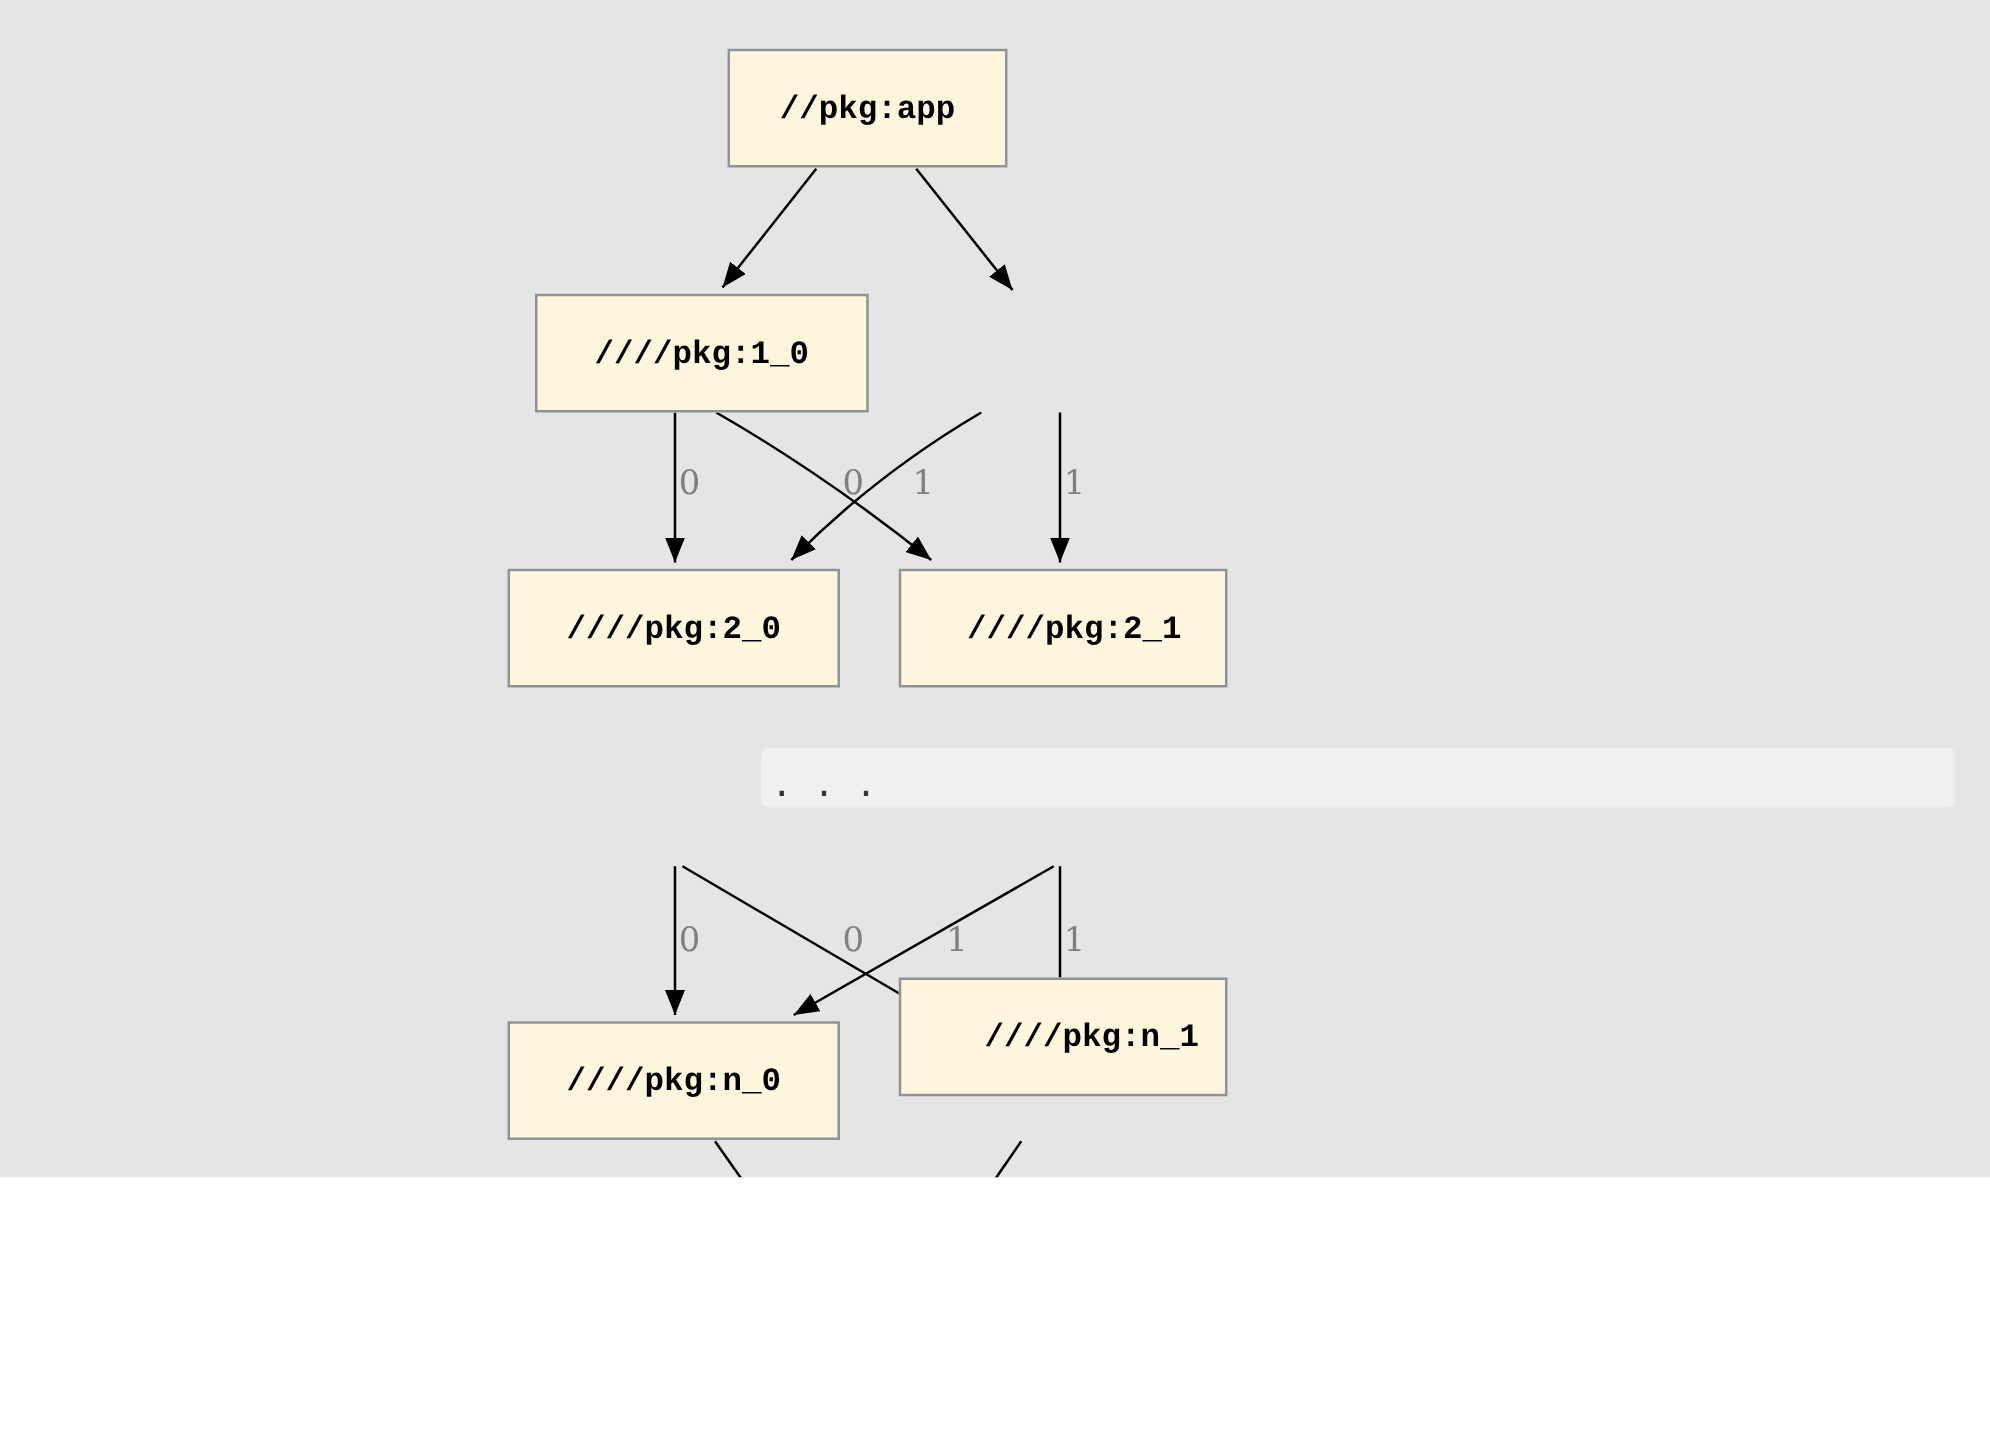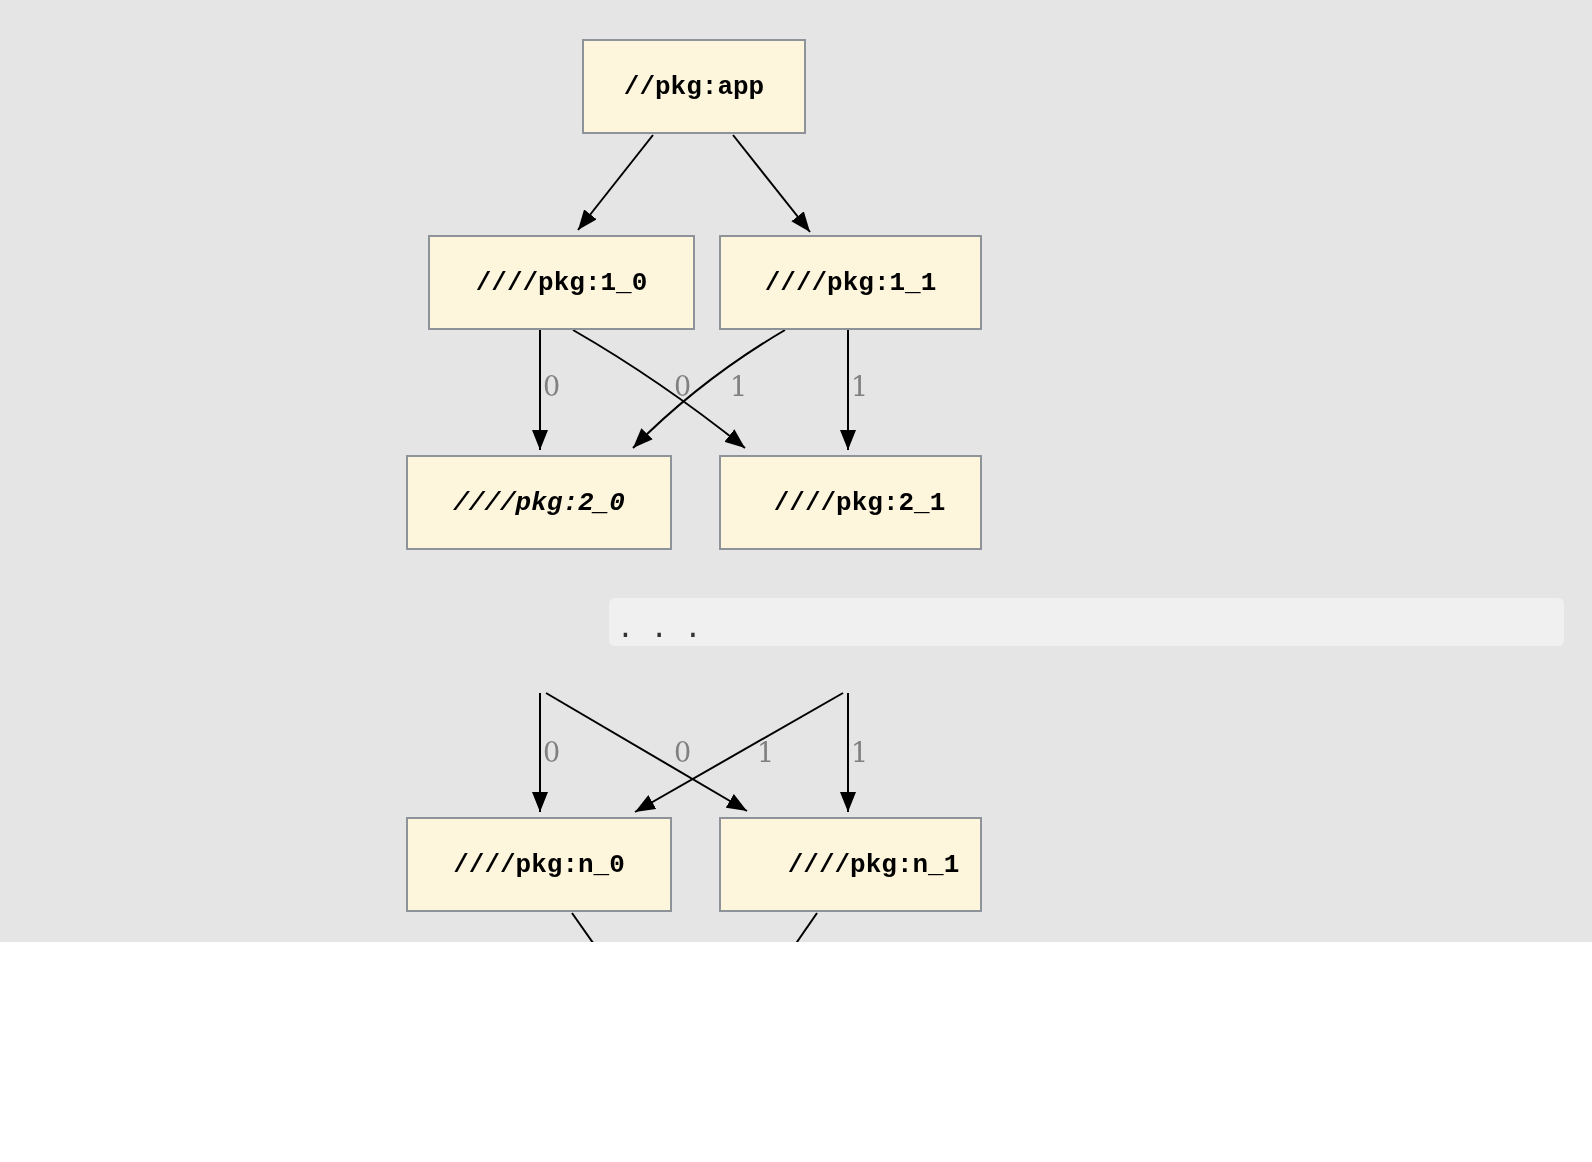--- a/index.html
+++ b/index.html
@@ -97,41 +97,38 @@
   </svg>
 
   <div class="node" style="left:582px; top:39px; width:224px; height:95px;">
     <span>//pkg:app</span>
   </div>
 
   <div class="node" style="left:388px; top:235px; width:267px; height:95px;margin-left:40px;">
     <span>////pkg:1_0</span>
   </div>
 
-  <div class="node" style="left:719px; top:235px; width:263px; height:95px;">
-    <span>////pkg:1_1</span>
-  </div>
 
-  <div class="node" style="left:406px; top:455px; width:266px; height:95px;font-style:italic;">
+  <div class="node" style="left:406px; top:455px; width:266px; height:95px;">
     <span>////pkg:2_0</span>
   </div>
 
   <div class="node" style="left:719px; top:455px; width:263px; height:95px;padding-left:18px;">
     <span>////pkg:2_1</span>
   </div>
 
   <div class="ellipsis-band">
     <span>. . .</span>
   </div>
 
   <div class="node" style="left:406px; top:817px; width:266px; height:95px;text-align:center;">
     <span>////pkg:n_0</span>
   </div>
 
-  <div class="node" style="left:719px; top:817px; width:263px; height:95px;padding-left:46px;">
+  <div class="node" style="left:719px; top:782px; width:263px; height:95px;padding-left:46px;">
     <span>////pkg:n_1</span>
   </div>
 
 
   <div class="edge-label" style="left:543px; top:373px;">0</div>
   <div class="edge-label" style="left:674px; top:373px;">0</div>
   <div class="edge-label" style="left:730px; top:373px;">1</div>
   <div class="edge-label" style="left:851px; top:373px;">1</div>
 
   <div class="edge-label" style="left:543px; top:739px;">0</div>

